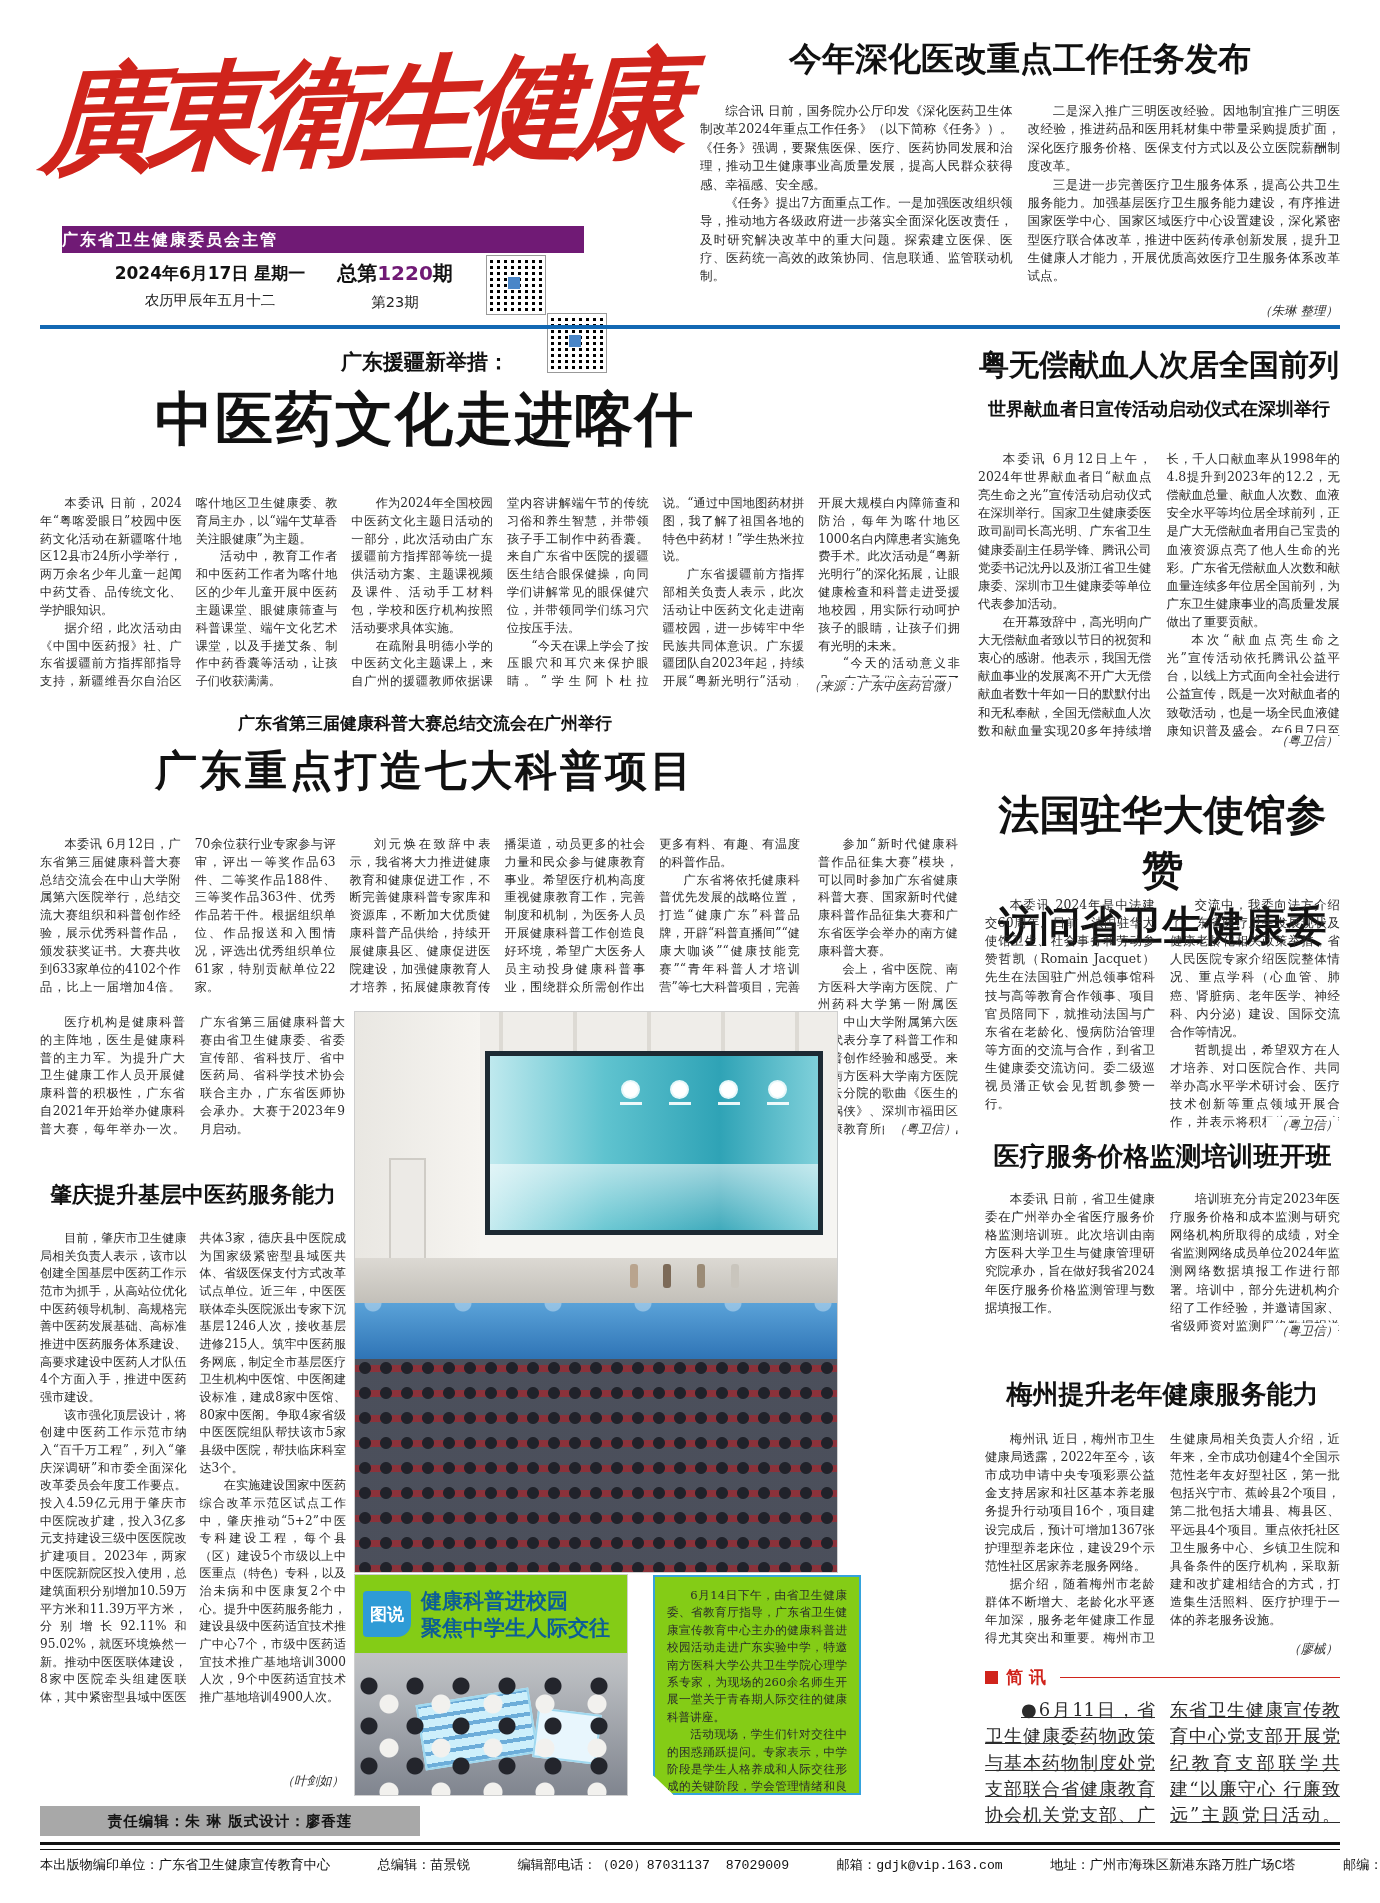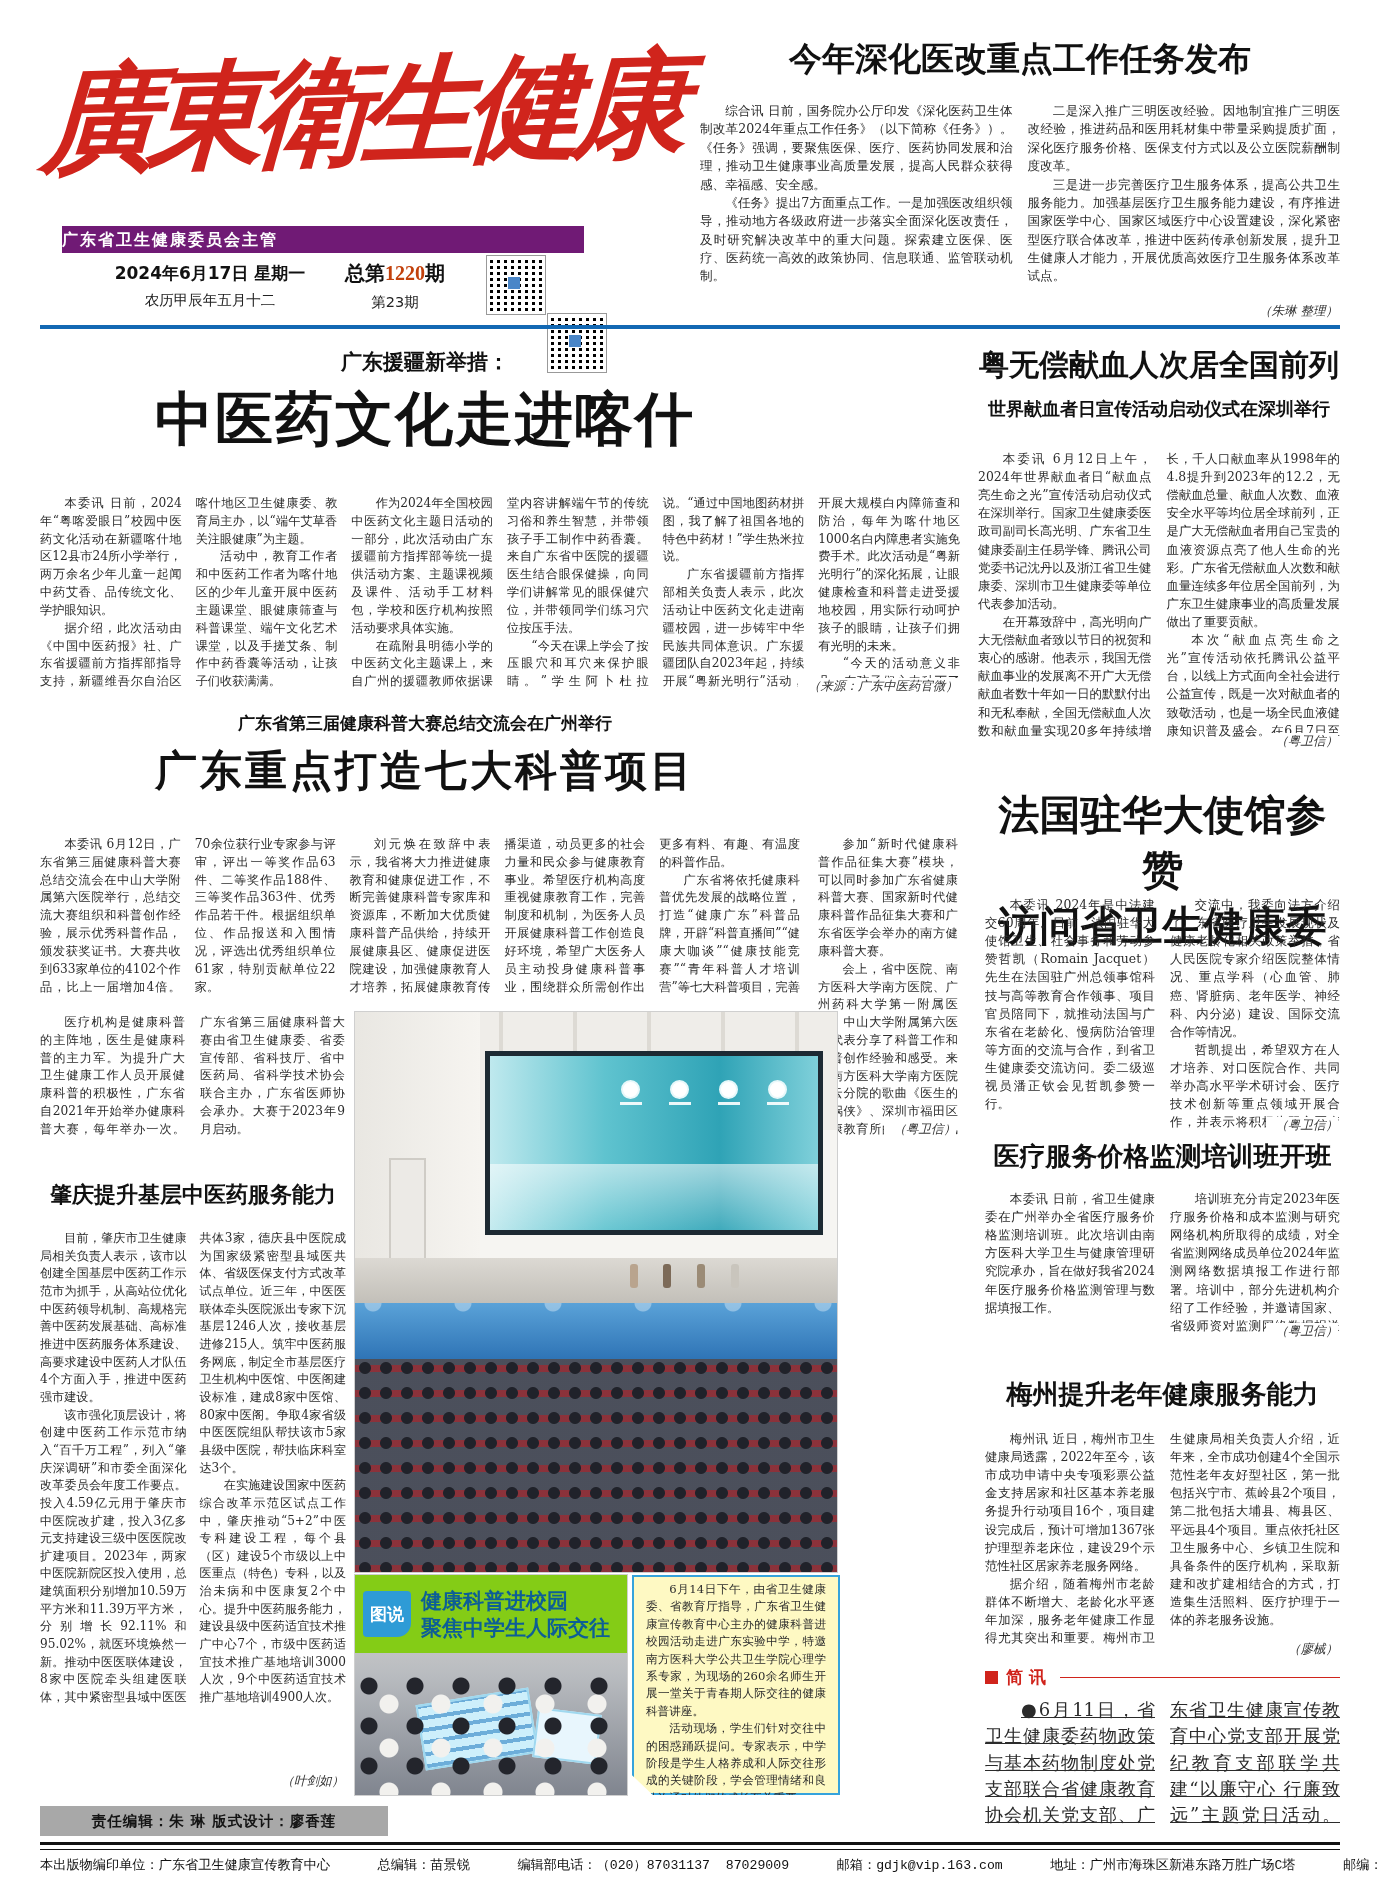--- a/index.html
+++ b/index.html
@@ -7,21 +7,21 @@
         font-family:"DejaVu Serif","Liberation Serif",serif;color:#222;}
   .abs{position:absolute;}
   
   .script-title{font-size:116px;font-weight:bold;font-style:italic;color:#d0241c;
     letter-spacing:-10px;transform:rotate(-1.5deg) skewX(-4deg);white-space:nowrap;line-height:1;}
   .sup-bar{background:#701a75;color:#fff;font-family:"DejaVu Sans","Liberation Sans",sans-serif;
     font-weight:bold;font-size:16px;text-align:left;line-height:27px;letter-spacing:2px;margin-top:8px;}
   .date-big{font-family:"DejaVu Sans","Liberation Sans",sans-serif;font-weight:bold;font-size:17px;color:#111;}
   .date-sm{font-family:"DejaVu Sans","Liberation Sans",sans-serif;font-size:14.5px;color:#222;margin-top:6px;}
   .issue-big{font-family:"DejaVu Sans","Liberation Sans",sans-serif;font-weight:bold;font-size:20px;color:#111;}
-  .issue-big .red{color:#c2410c;font-family:Liberation Serif, serif;}
+  .issue-big .red{color:#701a75;}
   .qr{width:52px;height:52px;background:
       repeating-linear-gradient(0deg,#000 0 3px,#fff 3px 6px),
       repeating-linear-gradient(90deg,#000 0 3px,#fff 3px 7px);
       background-blend-mode:screen;border:3px solid #fff;outline:1px solid #999;position:relative;}
   .qr::after{content:"";position:absolute;left:18px;top:18px;width:12px;height:12px;background:#4a86c8;}
   
   .blue-rule{background:#1268b3;height:4px;}
   .double-rule{border-top:3px solid #111;border-bottom:1px solid #111;height:4px;}
   
   .hl{font-weight:bold;color:#111;text-align:center;line-height:1.15;}
@@ -66,23 +66,23 @@
     background-image:radial-gradient(circle at 14px 12px,#23252c 8px,rgba(0,0,0,0) 9px),
       radial-gradient(circle at 34px 30px,#f2f1ee 9px,rgba(0,0,0,0) 10px);
     background-size:46px 40px,52px 44px;}
   .sign{position:absolute;background:#cdeffb;border:2px solid #9fd8ef;transform:rotate(-9deg);
     background-image:repeating-linear-gradient(0deg,rgba(30,120,190,.55) 0 4px,transparent 4px 12px);}
   .phototitle{position:absolute;left:0;top:0;right:0;height:78px;background:#84cc16;display:flex;align-items:center;gap:10px;padding:4px 8px;box-sizing:border-box;}
   .tushuo{width:46px;height:46px;background:#2e9bd6;color:#fff;font-family:"DejaVu Sans",sans-serif;
     font-weight:bold;font-size:17px;line-height:1.2;display:flex;align-items:center;justify-content:center;
     text-align:center;border-radius:4px 4px 14px 4px;flex:none;width:48px;}
   .ptitle{font-weight:bold;font-size:21px;color:#0d5e96;line-height:1.3;white-space:nowrap;}
-  .capbox{border:2px solid #35a3dc;background:#fef9c3;padding:4px 12px;box-sizing:border-box;
+  .capbox{border:2px solid #35a3dc;background:#84cc16;padding:10px 12px;box-sizing:border-box;
     font-size:11.6px;line-height:1.5;text-align:justify;color:#2b2b2b;
-    clip-path:polygon(0 0,100% 0,100% 100%,10% 100%,0 91%);}
+    clip-path:polygon(0 0,100% 0,100% 100%,10% 100%,0 91%);margin-left:21px;}
   .capbox p{margin:0;text-indent:2em;}
   .credit{margin-top:6px;text-align:right;font-weight:bold;font-size:11.6px;
     font-family:"DejaVu Sans","Liberation Sans",sans-serif;text-indent:0;}
   
   .jx-head{display:flex;align-items:center;gap:8px;}
   .jx-sq{width:13px;height:13px;background:#d0241c;flex:none;}
   .jx-label{color:#d0241c;font-weight:bold;font-size:17px;font-family:Liberation Mono, monospace;letter-spacing:6px;}
   .jx-line{flex:1;height:1px;background:#d0241c;}
   .editors{background:#a8a8a8;color:#141414;font-family:"DejaVu Sans","Liberation Sans",sans-serif;
     font-weight:bold;font-size:14.5px;text-align:center;line-height:30px;letter-spacing:1px;}
@@ -220,21 +220,21 @@
     <div class="hl" style="font-size:22px;">肇庆提升基层中医药服务能力</div>
     <div class="abs" style="left:0;top:48px;width:306px;height:560px;">
       <div class="body c2" style="height:560px;column-gap:13px;font-size:12.1px;">
           <p>目前，肇庆市卫生健康局相关负责人表示，该市以创建全国基层中医药工作示范市为抓手，从高站位优化中医药领导机制、高规格完善中医药发展基础、高标准推进中医药服务体系建设、高要求建设中医药人才队伍4个方面入手，推进中医药强市建设。</p>
           <p>该市强化顶层设计，将创建中医药工作示范市纳入“百千万工程”，列入“肇庆深调研”和市委全面深化改革委员会年度工作要点。投入4.59亿元用于肇庆市中医院改扩建，投入3亿多元支持建设三级中医医院改扩建项目。2023年，两家中医院新院区投入使用，总建筑面积分别增加10.59万平方米和11.39万平方米，分别增长92.11%和95.02%，就医环境焕然一新。推动中医医联体建设，8家中医院牵头组建医联体，其中紧密型县域中医医共体3家，德庆县中医院成为国家级紧密型县域医共体、省级医保支付方式改革试点单位。近三年，中医医联体牵头医院派出专家下沉基层1246人次，接收基层进修215人。筑牢中医药服务网底，制定全市基层医疗卫生机构中医馆、中医阁建设标准，建成8家中医馆、80家中医阁。争取4家省级中医医院组队帮扶该市5家县级中医院，帮扶临床科室达3个。</p>
           <p>在实施建设国家中医药综合改革示范区试点工作中，肇庆推动“5+2”中医专科建设工程，每个县（区）建设5个市级以上中医重点（特色）专科，以及治未病和中医康复2个中心。提升中医药服务能力，建设县级中医药适宜技术推广中心7个，市级中医药适宜技术推广基地培训3000人次，9个中医药适宜技术推广基地培训4900人次。</p>
         </div>
       <div class="byline">（叶剑如）</div>
     </div>
   </div>
-  <div class="abs editors" style="left:40px;top:1806px;width:348px;height:30px;">责任编辑：朱  琳      版式设计：廖香莲</div>
+  <div class="abs editors" style="left:40px;top:1806px;width:380px;height:30px;">责任编辑：朱  琳      版式设计：廖香莲</div>
 
   <div class="abs" style="left:985px;top:788px;width:355px;">
     <div class="hl" style="font-size:41px;line-height:1.35;">
       <div>法国驻华大使馆参赞</div>
       <div>访问省卫生健康委</div>
     </div>
     <div class="abs" style="left:0;top:108px;width:355px;height:238px;">
       <div class="body c2" style="height:238px;">
           <p>本委讯 2024年是中法建交60周年。日前，法国驻华大使馆卫生、社会事务和劳动参赞哲凯（Romain Jacquet）先生在法国驻广州总领事馆科技与高等教育合作领事、项目官员陪同下，就推动法国与广东省在老龄化、慢病防治管理等方面的交流与合作，到省卫生健康委交流访问。委二级巡视员潘正钦会见哲凯参赞一行。</p>
           <p>交流中，我委向法方介绍了广东省医疗卫生发展现状及健康老龄化相关政策举措，省人民医院专家介绍医院整体情况、重点学科（心血管、肺癌、肾脏病、老年医学、神经科、内分泌）建设、国际交流合作等情况。</p>

